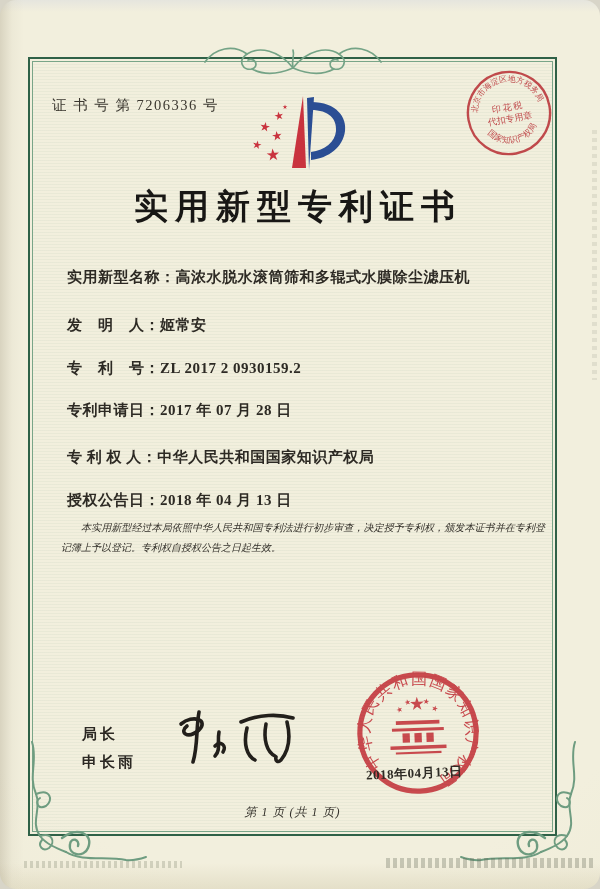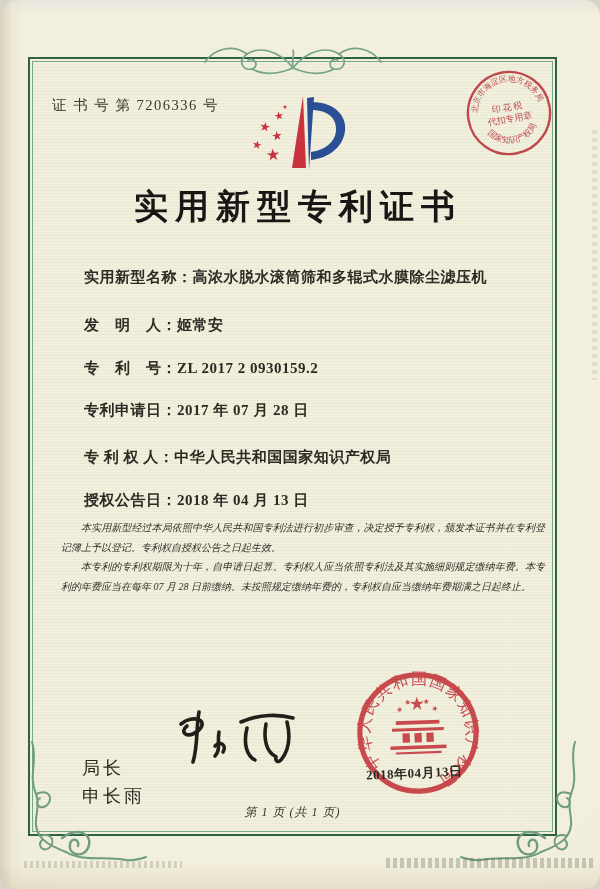--- a/index.html
+++ b/index.html
@@ -39,33 +39,33 @@
     position:absolute;left:453px;top:57px;width:112px;height:112px;
     transform:rotate(-10deg);mix-blend-mode:multiply;opacity:.92;
   }
   .title{
     position:absolute;left:28px;top:184px;width:540px;
     text-align:center;font-size:34px;font-weight:700;color:#181715;
     letter-spacing:7px;margin:0;
   }
   .fields{position:absolute;left:0;top:0;width:600px;}
   .field{
-    position:absolute;left:84px;width:470px;
+    position:absolute;left:67px;width:470px;
     font-size:15px;font-weight:700;color:#2d2a24;letter-spacing:.5px;
   }
   .f0{top:268px}.f1{top:316px}.f2{top:359px}.f3{top:401px}.f4{top:448px}.f5{top:491px}
   .body-text{
     position:absolute;left:61px;top:518px;width:484px;
     font-size:10px;line-height:19.6px;color:#33302a;
     font-style:italic;text-align:justify;
   }
   .body-text p{margin:0;text-indent:2em;}
   .signatory{
-    position:absolute;left:82px;top:754px;
-    font-size:18px;font-weight:400;color:#2b2823;letter-spacing:3px;line-height:28px;
+    position:absolute;left:82px;top:720px;
+    font-size:15px;font-weight:700;color:#2b2823;letter-spacing:3px;line-height:28px;
   }
   .signature{position:absolute;left:163px;top:706px;}
   .seal{
     position:absolute;left:335px;top:650px;width:166px;height:166px;
     mix-blend-mode:multiply;opacity:.93;transform:rotate(-2deg);
   }
   .date-stamp{
     position:absolute;left:366px;top:764px;width:120px;
     font-size:13px;font-weight:700;color:#2e2b25;letter-spacing:.5px;
     transform:rotate(-2.5deg);
@@ -182,21 +182,20 @@
     <div class="field f0"><span>实用新型名称：</span><span>高浓水脱水滚筒筛和多辊式水膜除尘滤压机</span></div>
     <div class="field f1"><span>发　明　人：</span><span>姬常安</span></div>
     <div class="field f2"><span>专　利　号：</span><span>ZL 2017 2 0930159.2</span></div>
     <div class="field f3"><span>专利申请日：</span><span>2017 年 07 月 28 日</span></div>
     <div class="field f4"><span>专 利 权 人：</span><span>中华人民共和国国家知识产权局</span></div>
     <div class="field f5"><span>授权公告日：</span><span>2018 年 04 月 13 日</span></div>
   </div>
 
   <div class="body-text">
     <p>本实用新型经过本局依照中华人民共和国专利法进行初步审查，决定授予专利权，颁发本证书并在专利登记簿上予以登记。专利权自授权公告之日起生效。</p>
-    <p>本专利的专利权期限为十年，自申请日起算。专利权人应当依照专利法及其实施细则规定缴纳年费。本专利的年费应当在每年 07 月 28 日前缴纳。未按照规定缴纳年费的，专利权自应当缴纳年费期满之日起终止。</p>
   </div>
 
   <div class="signatory">
     <div>局长</div>
     <div>申长雨</div>
   </div>
 
   <svg class="signature" width="140" height="62" viewBox="0 0 140 62">
     <g stroke="#221f1b" stroke-width="3.6" fill="none" stroke-linecap="round">
       <path d="M36,6 C33,22 35,40 30,56"></path>

